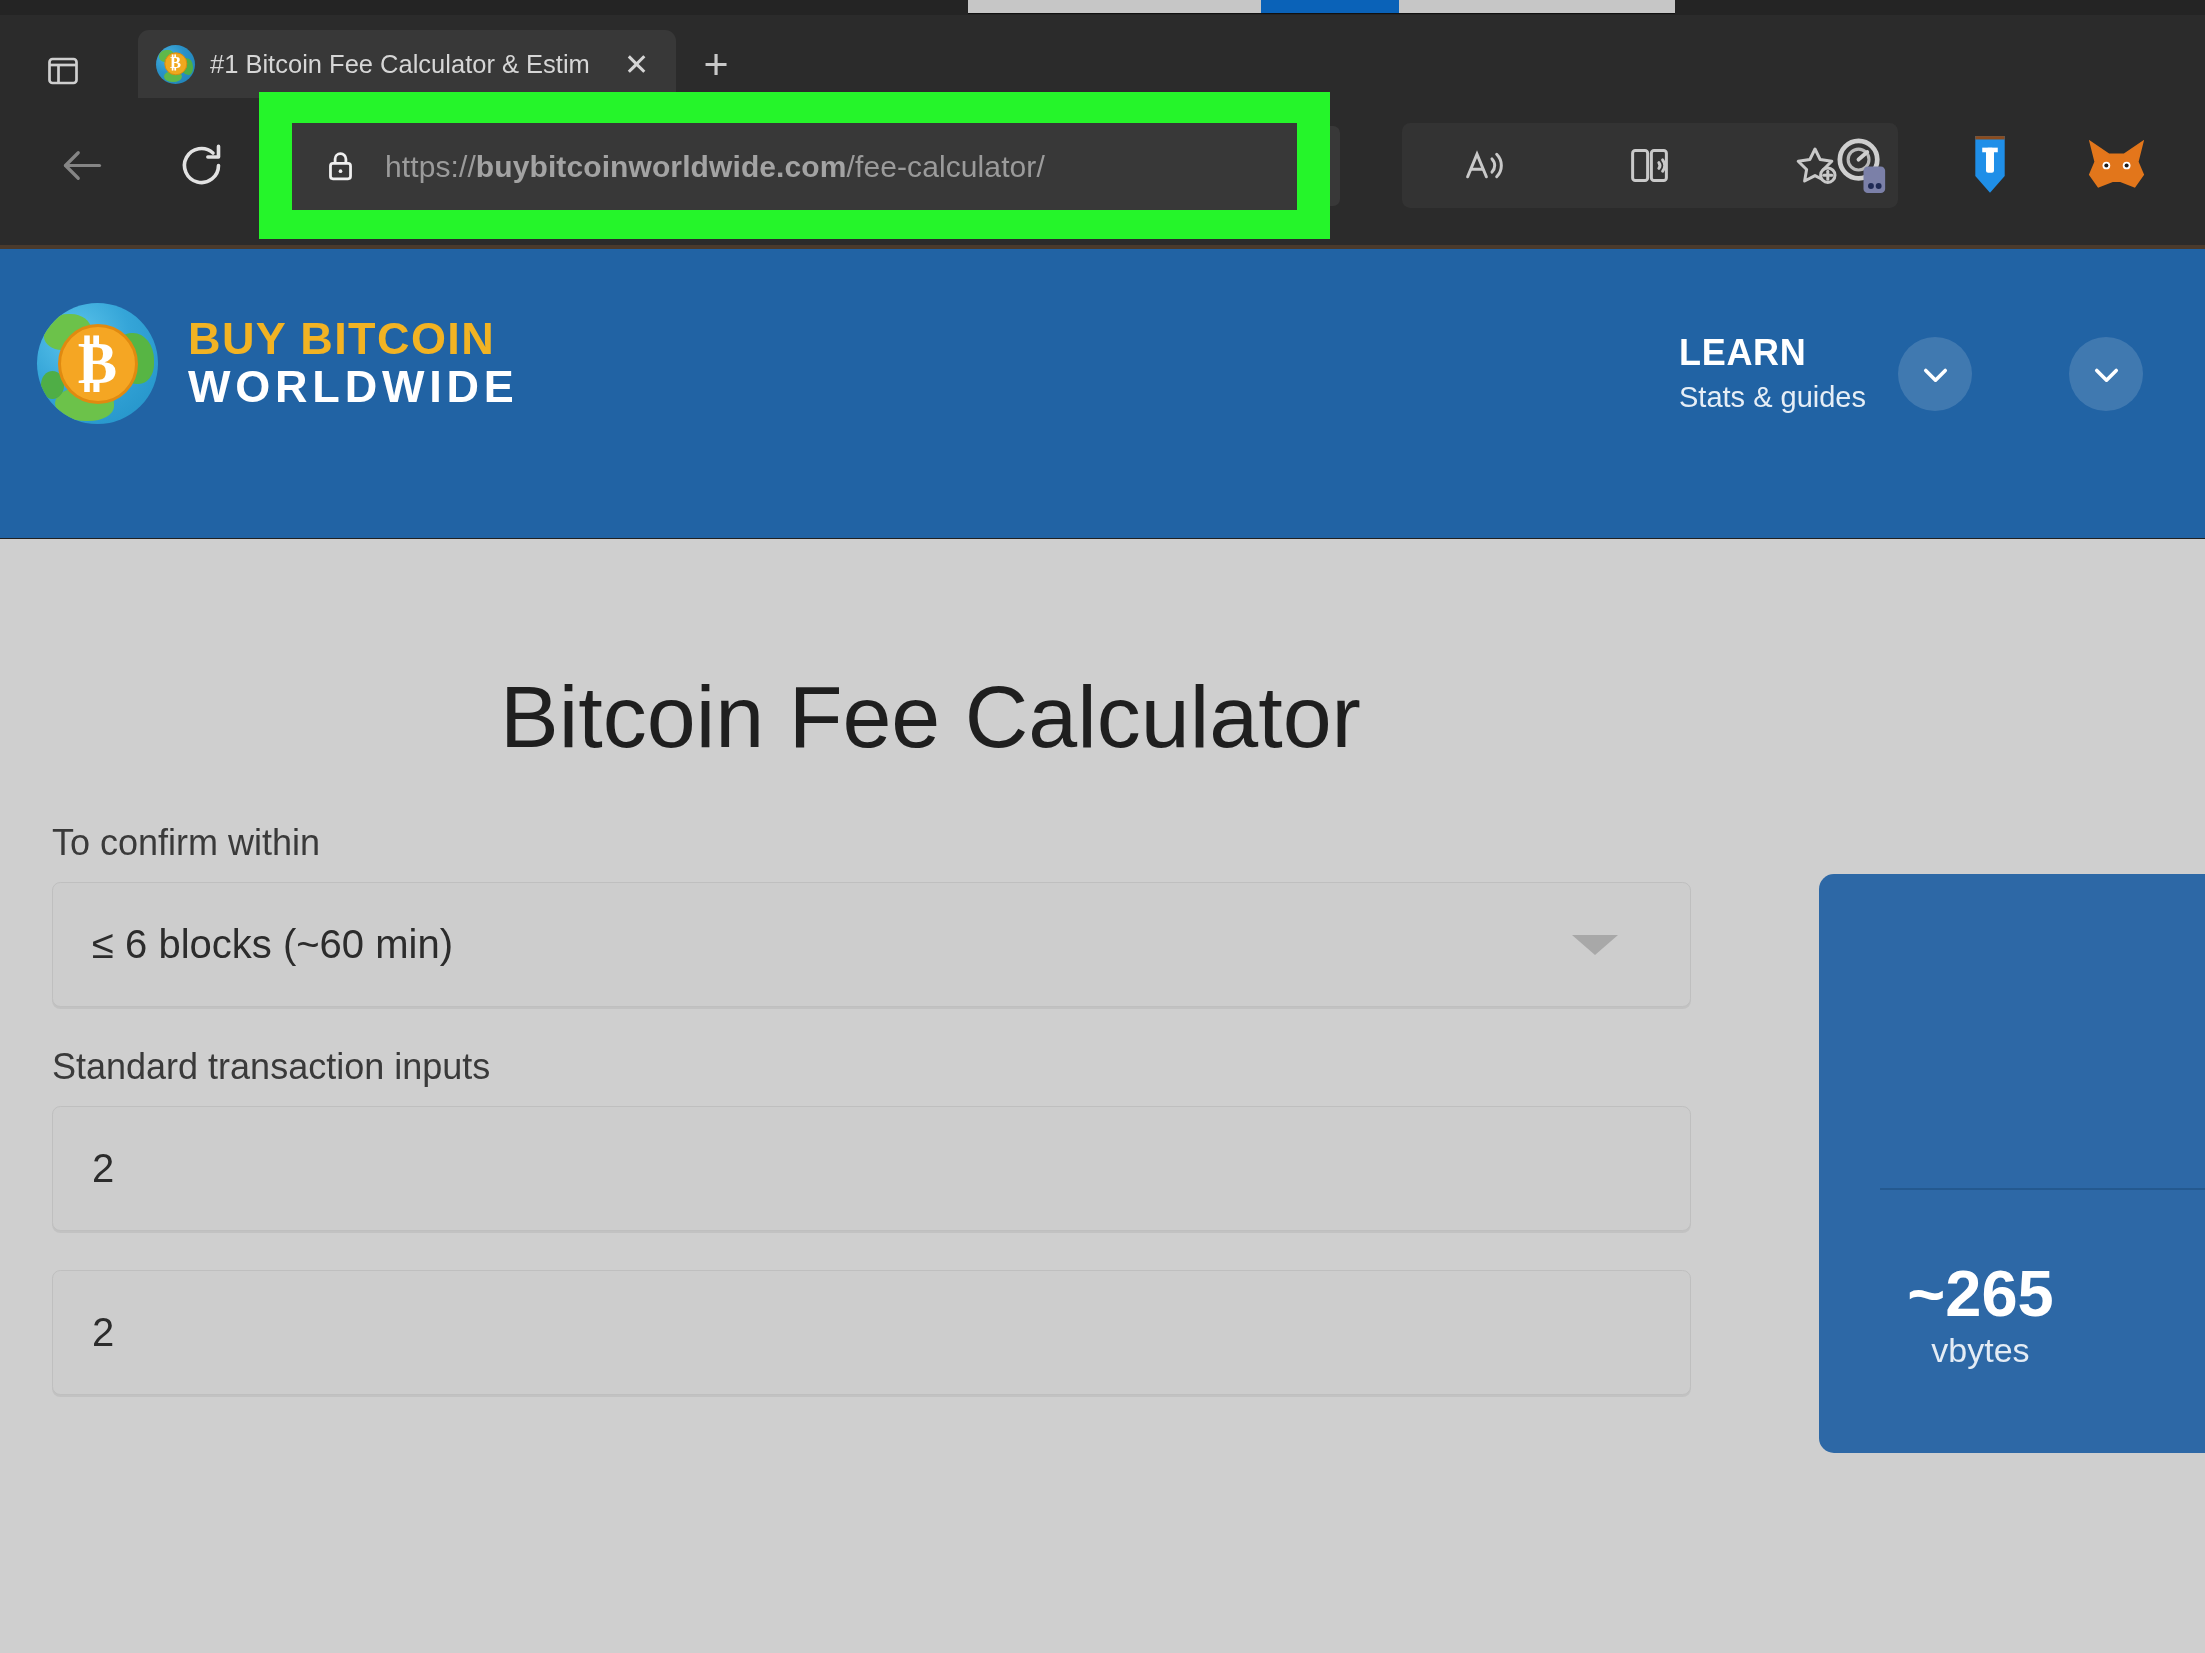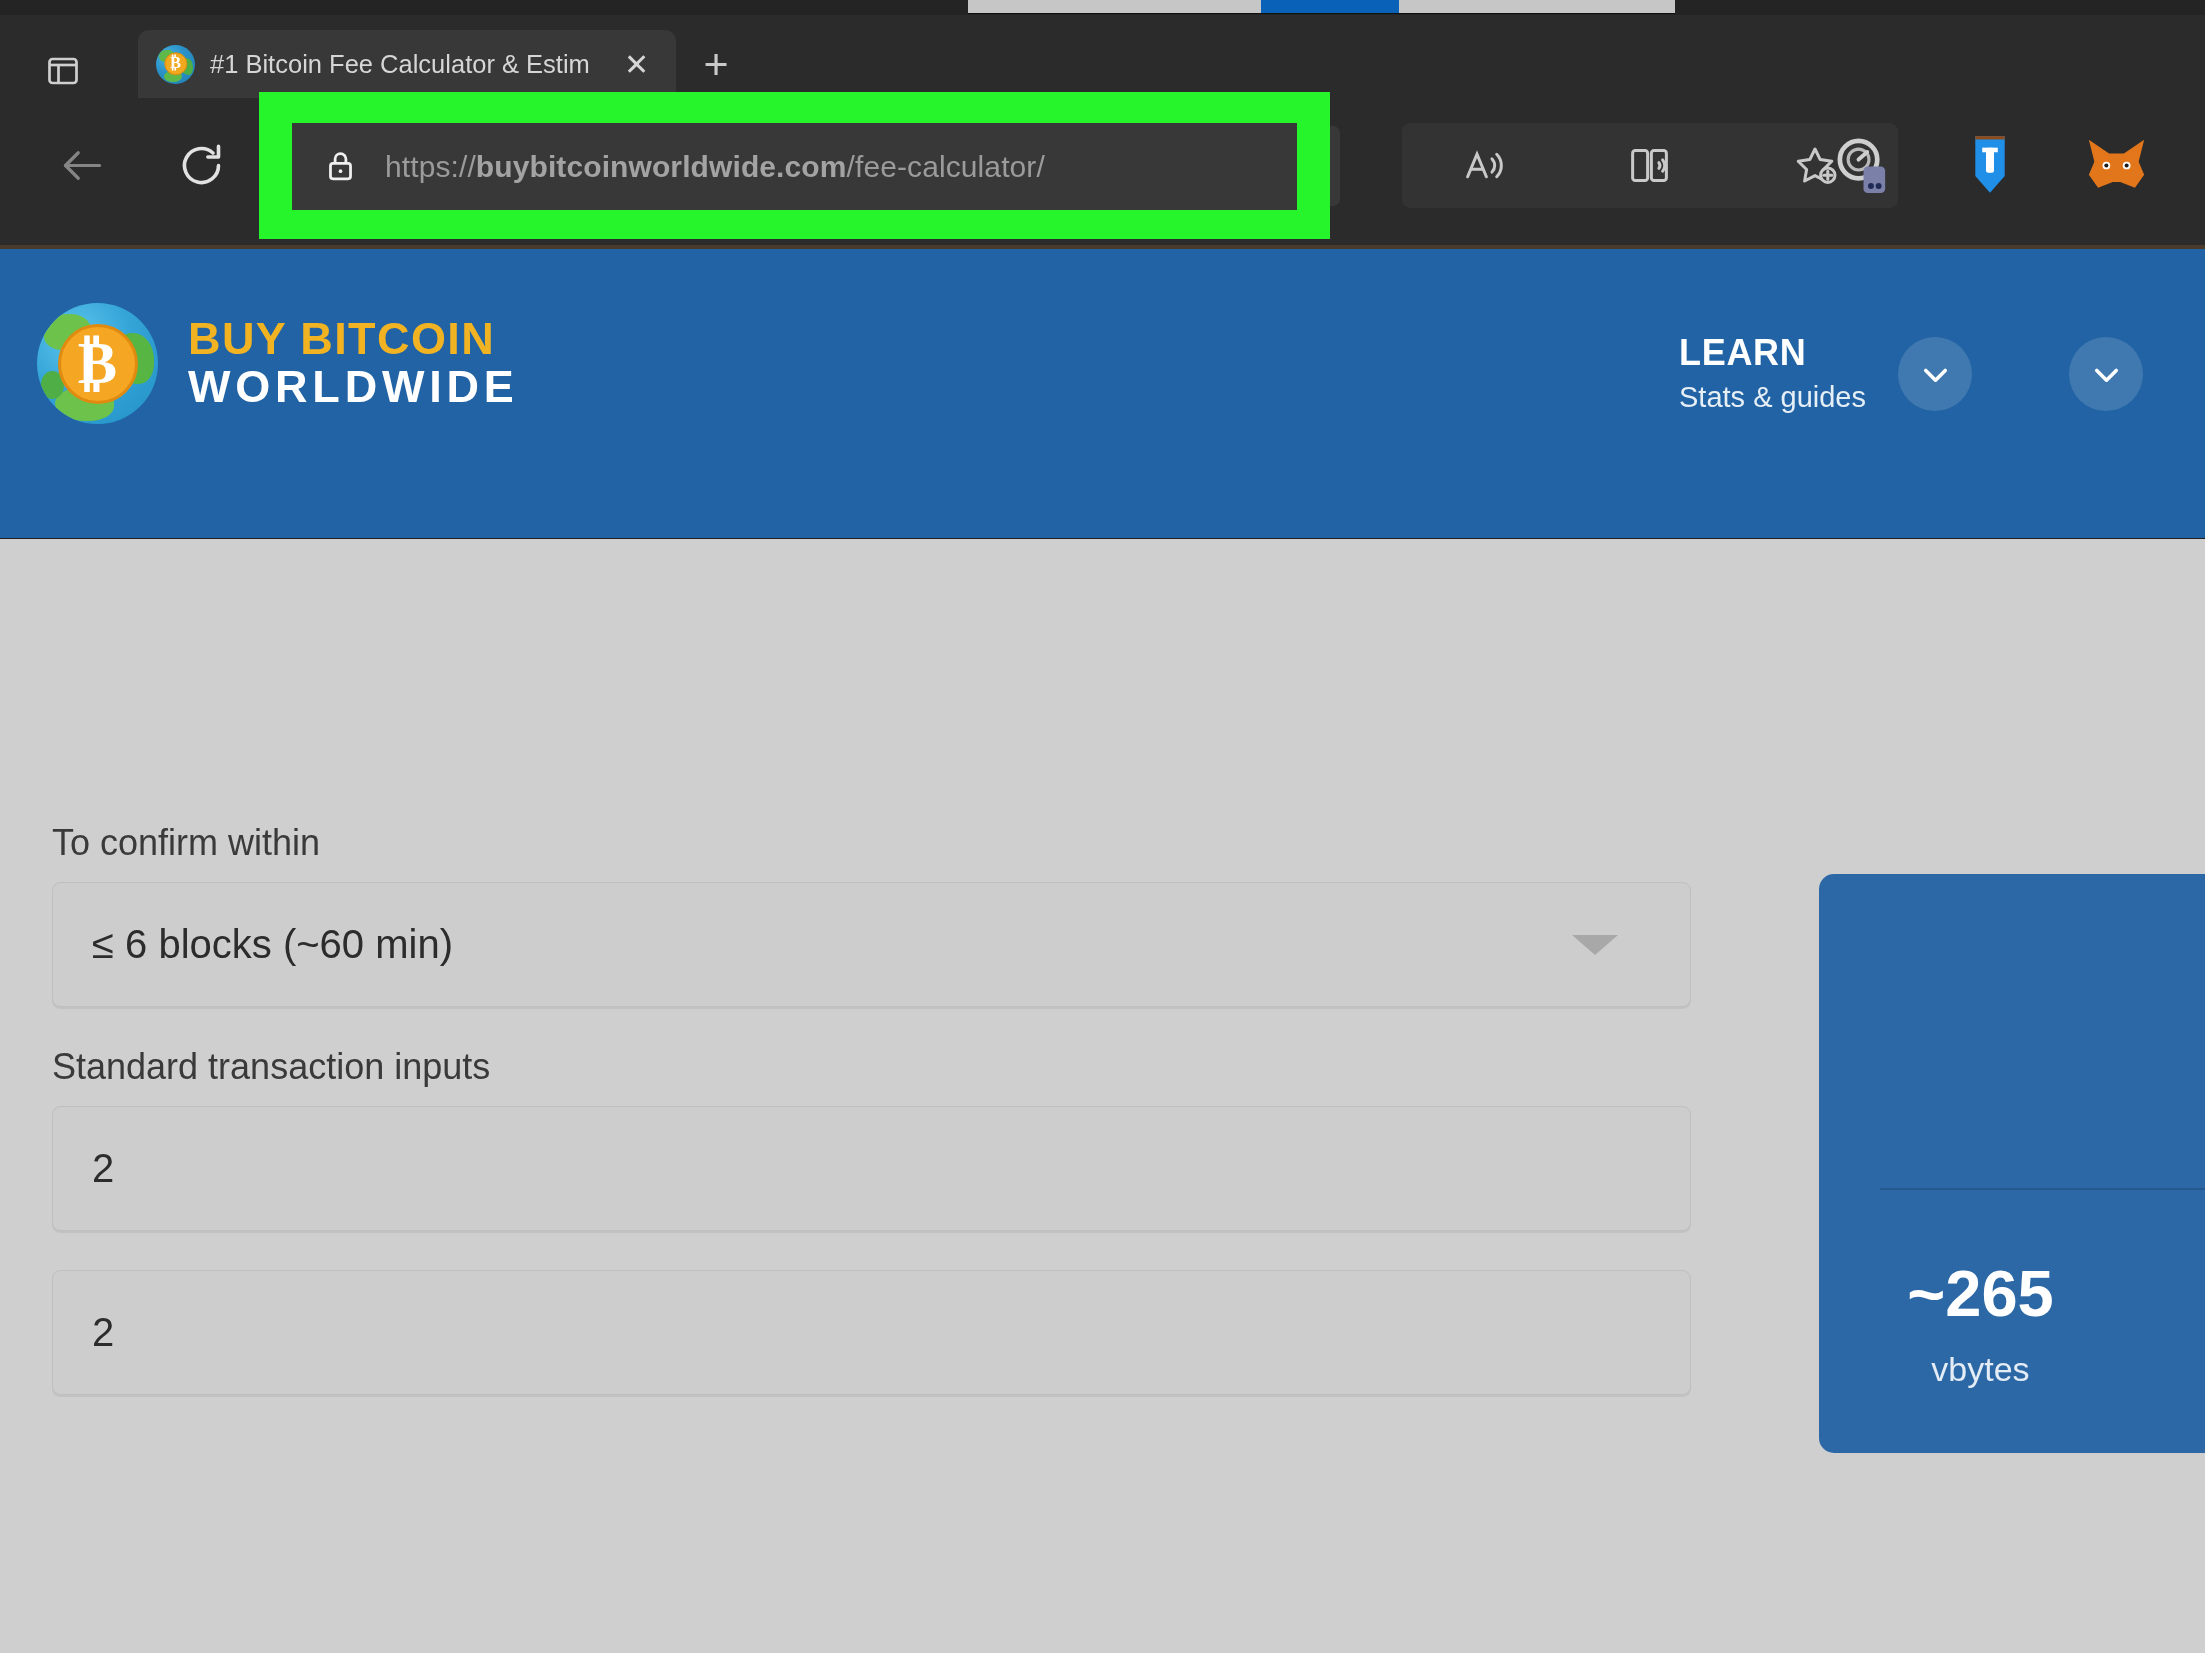--- a/index.html
+++ b/index.html
@@ -220,21 +220,21 @@
     background:#24598f;
   }
   .rc-bottom{
     position:absolute; left:0; top:314px; width:482px; height:265px;
   }
   .rc-cell{
     position:absolute; top:72px; text-align:center;
   }
   .rc-cell.c1{ left:72px; width:179px; }
   .rc-val{ font-size:65px; font-weight:bold; color:#ffffff; line-height:1.05; white-space:nowrap; }
-  .rc-unit{ font-size:34px; color:#e4ecf5; margin-top:22px; white-space:nowrap; }
+  .rc-unit{ font-size:34px; color:#e4ecf5; margin-top:3px; white-space:nowrap; }
 
   svg{ display:block; }
 </style>
 </head>
 <body>
 
 <div class="win-sliver">
   <div class="bar-left"></div>
   <div class="bar-mid"></div>
   <div class="bar-right"></div>
@@ -436,20 +436,21 @@
           </svg>
         </span>
       </div>
     </div>
 
   </div>
 </div>
 
 <div class="page">
 
+  <div class="page-title">Bitcoin Fee Calculator</div>
 
   <div class="form-col">
 
     <div>
       <div class="field-label">To confirm within</div>
       <div class="field-box">
         <span class="field-value">≤ 6 blocks (~60 min)</span>
         <span class="caret"></span>
       </div>
     </div>

